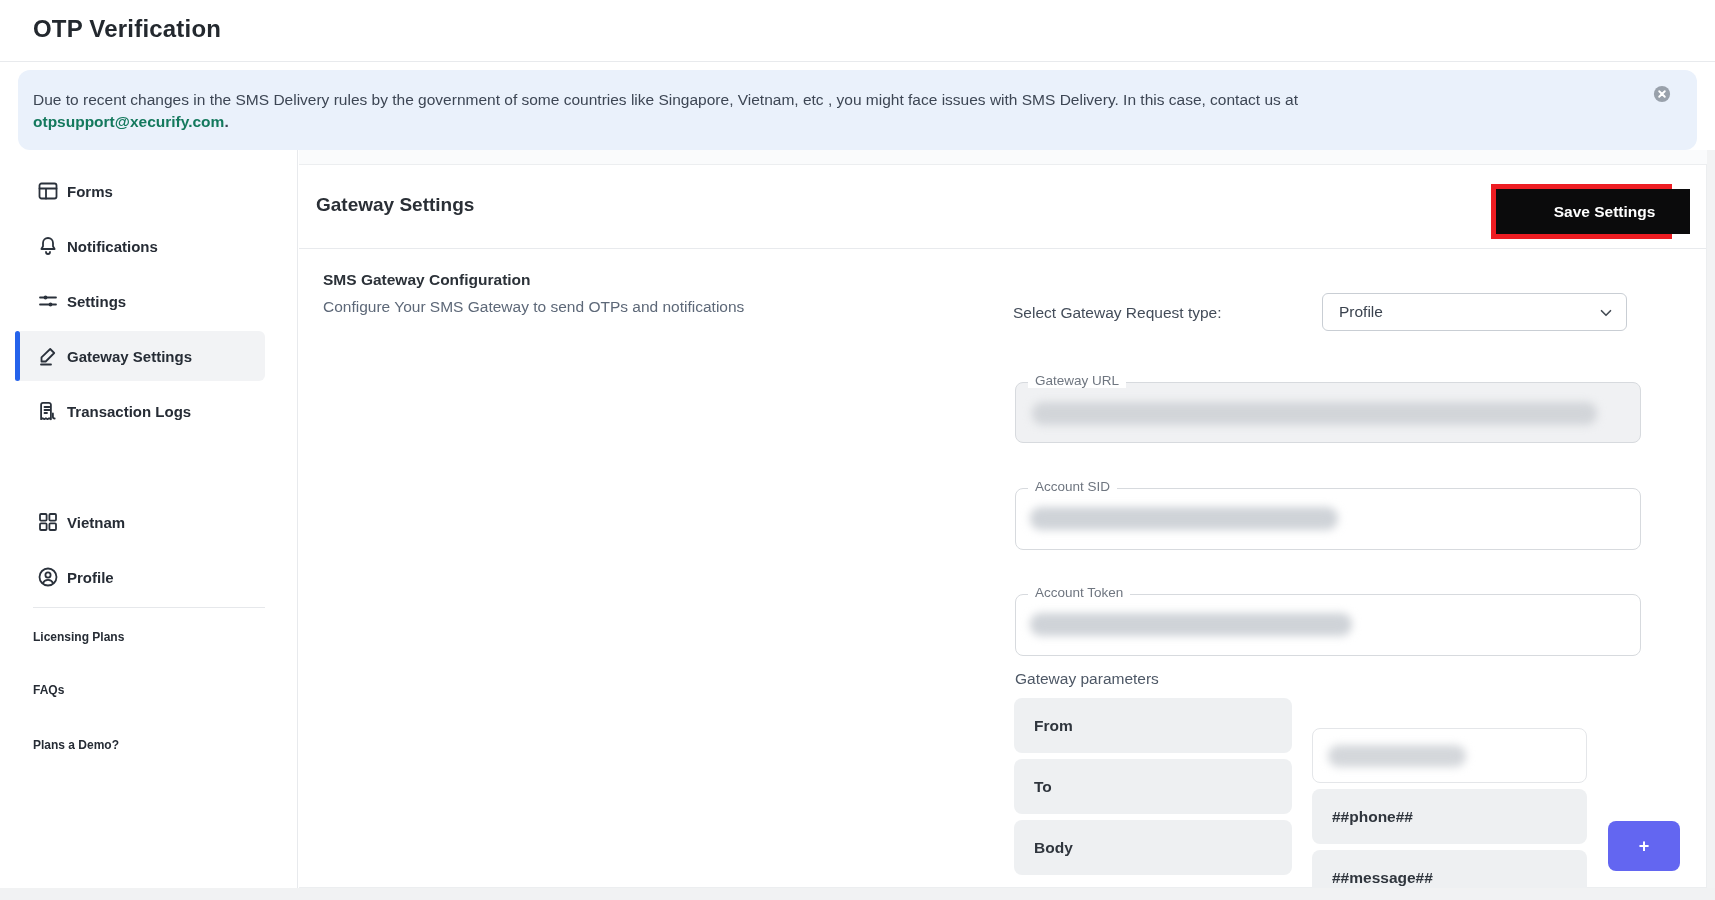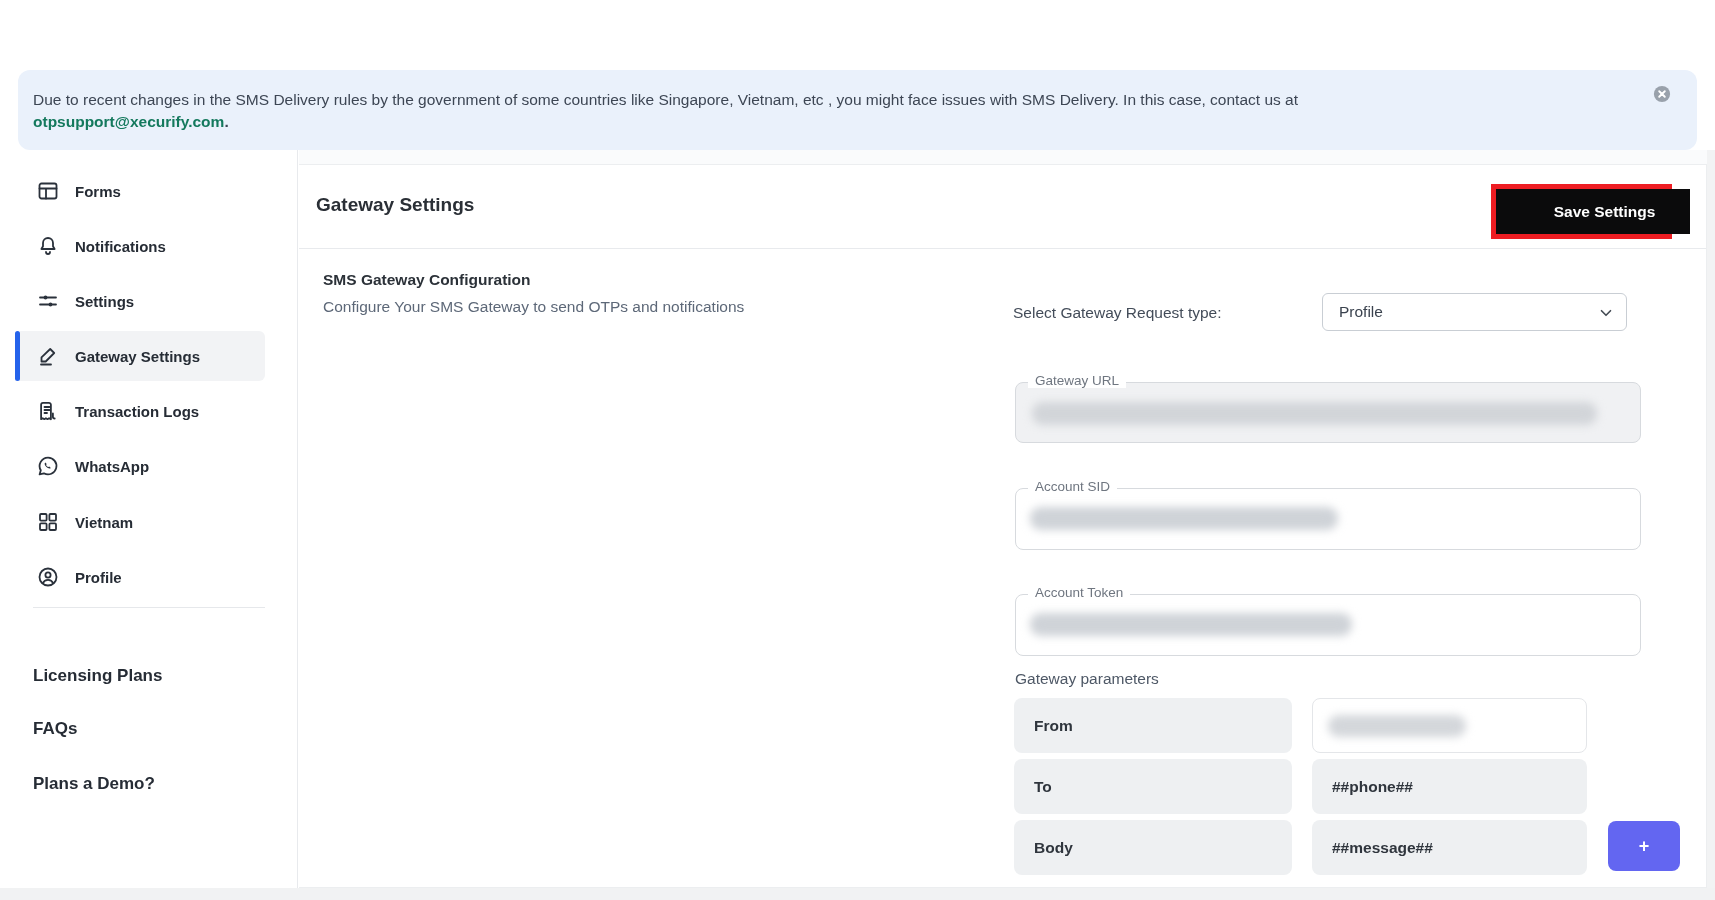--- a/index.html
+++ b/index.html
@@ -16,25 +16,25 @@
   .banner-email { color:#14795d; font-weight:700; }
   .banner-suffix { color:#3d4654; font-weight:700; }
   .banner-close { position:absolute; top:15px; right:26px; width:18px; height:18px; cursor:pointer; border:none; background:none; padding:0; }
   .banner-close svg { display:block; }
 
   
   .sidebar { position:absolute; left:0; top:150px; width:298px; height:738px; background:#ffffff; border-right:1px solid #e8eaed; }
   .nav-item { position:absolute; left:15px; width:250px; height:50px; border-radius:6px; display:flex; align-items:center; padding-left:21px; cursor:pointer; color:#262c35; }
   .nav-item .nav-icon { width:24px; height:24px; flex:0 0 24px; color:#2a313b; }
   .nav-item .nav-icon svg { width:24px; height:24px; display:block; fill:none; stroke:currentColor; stroke-width:1.8; stroke-linecap:round; stroke-linejoin:round; }
-  .nav-label { margin-left:15px; font-size:15px; font-weight:600; }
+  .nav-label { margin-left:7px; font-size:15px; font-weight:600; }
   .nav-item.active { background:#f2f3f5; }
   .nav-item.active::before { content:""; position:absolute; left:0; top:0; width:5px; height:50px; border-radius:3px; background:#2563eb; }
   .sidebar-divider { position:absolute; left:33px; width:232px; top:457px; border-top:1px solid #e6e8eb; }
-  .side-link { position:absolute; left:33px; font-size:17px; font-weight:600; color:#262c35; cursor:pointer;margin-top:36px; }
+  .side-link { position:absolute; left:33px; font-size:12px; font-weight:600; color:#262c35; cursor:pointer; }
 
   
   .main { position:absolute; left:299px; top:150px; width:1416px; height:738px; background:#fafbfc; }
   .card { position:absolute; left:0; top:14px; width:1408px; height:724px; background:#ffffff; border:1px solid #eceef0; border-left:none; }
   .card-header { position:relative; height:84px; border-bottom:1px solid #e8eaed; }
   .card-title { position:absolute; left:17px; top:29px; font-size:19px; font-weight:700; color:#2a2f36; }
   .save-frame { position:absolute; top:19px; right:34px; width:181px; height:55px; border:5px solid #ee1d23; background:#0b0b0c; }
   .save-btn { width:100%; height:100%; background:#0b0b0c; color:#ffffff; border:none; font-family:"Liberation Sans",sans-serif; font-size:15.5px; font-weight:700; cursor:pointer;margin-left:23px; }
 
   .section-heading { position:absolute; left:24px; top:106px; font-size:15.5px; font-weight:700; color:#2b3138; }
@@ -53,34 +53,37 @@
   .fs-token { top:429px; height:62px; }
 
   .redact { position:absolute; border-radius:11px; filter:blur(4px); }
   .r-url { left:16px; top:19px; width:565px; height:23px; background:#d2d5d9; }
   .r-sid { left:14px; top:18px; width:308px; height:23px; background:#cfd3d8; }
   .r-token { left:14px; top:18px; width:322px; height:23px; background:#cfd3d8; }
   .r-from { left:15px; top:16px; width:138px; height:22px; background:#d4d7db; }
 
   .params-label { position:absolute; left:716px; top:505px; font-size:15.5px; color:#4e5866; }
   .param-key { position:absolute; left:715px; width:278px; height:55px; background:#eef0f2; border-radius:8px; display:flex; align-items:center; padding-left:20px; font-size:15.5px; font-weight:700; color:#2f353d; }
-  .param-val { position:absolute; left:1013px; width:275px; height:55px; background:#eef0f2; border-radius:8px; display:flex; align-items:center; padding-left:20px; font-size:15.5px; font-weight:700; color:#2f353d; }
+  .param-val { position:absolute; left:1013px; width:275px; height:55px; background:#eef0f2; border-radius:8px; display:flex; align-items:center; padding-left:20px; font-size:15.5px; font-weight:700; color:#2f353d;margin-top:30px; }
   .param-val.white { background:#ffffff; border:1px solid #e4e6e9; }
   .row1 { top:533px; } .row2 { top:594px; } .row3 { top:655px; }
 
   .add-btn { position:absolute; left:1309px; top:656px; width:72px; height:50px; background:#6366f1; border:none; border-radius:8px; color:#ffffff; font-size:18px; font-weight:700; cursor:pointer; font-family:"Liberation Sans",sans-serif; }
 
   .scroll-track { position:absolute; right:0; top:150px; width:8px; height:738px; background:#f2f3f4; }
   .bottom-strip { position:absolute; left:0; bottom:0; width:1715px; height:12px; background:#f1f2f3; }
 </style>
 </head>
 <body>
 
 <div class="screen">
 
+  <div class="app-header">
+    <div class="app-title">OTP Verification</div>
+  </div>
 
   <div class="banner">
     <span>Due to recent changes in the SMS Delivery rules by the government of some countries like Singapore, Vietnam, etc , you might face issues with SMS Delivery. In this case, contact us at</span>
     <div>
       <span class="banner-email">otpsupport@xecurify.com</span><span class="banner-suffix">.</span>
     </div>
     <button class="banner-close">
       <span>
         <svg viewBox="0 0 20 20" width="18" height="18">
             <circle cx="10" cy="10" r="9" fill="#99a1ab"></circle>
@@ -137,29 +140,20 @@
       <span class="nav-icon">
         <svg viewBox="0 0 24 24">
             <path d="M7 3.8c-1.1 0-1.9.9-1.9 2v14.4l1.6-1 1.6 1 1.6-1 1.6 1 1.6-1 1.8 1.1V5.8c0-1.1-.9-2-2-2z"></path>
             <path d="M8.5 8h5M8.5 11h5M8.5 14h2.5"></path>
             <path d="M16.9 14.5v3.2a1.8 1.8 0 0 0 1.8 1.8"></path>
           </svg>
       </span>
       <span class="nav-label">Transaction Logs</span>
     </div>
 
-    <div class="nav-item" style="top:291px">
-      <span class="nav-icon">
-        <svg viewBox="0 0 24 24">
-            <path d="M12 3.6a8.4 8.4 0 0 0-7.2 12.7L3.6 20.4l4.3-1.1A8.4 8.4 0 1 0 12 3.6z"></path>
-            <path d="M9.3 8.4l1.4 1.5-.6 1c.4.9 1.3 1.8 2.2 2.2l1-.6 1.5 1.4c-1 1-2.9.5-4.6-1.2-1.7-1.7-2-3.4-.9-4.3z" fill="currentColor" stroke="none"></path>
-          </svg>
-      </span>
-      <span class="nav-label">WhatsApp</span>
-    </div>
 
     <div class="nav-item" style="top:347px">
       <span class="nav-icon">
         <svg viewBox="0 0 24 24">
             <rect x="4" y="4" width="6.6" height="6.6" rx="1"></rect>
             <rect x="13.4" y="4" width="6.6" height="6.6" rx="1"></rect>
             <rect x="4" y="13.4" width="6.6" height="6.6" rx="1"></rect>
             <rect x="13.4" y="13.4" width="6.6" height="6.6" rx="1"></rect>
           </svg>
       </span>

